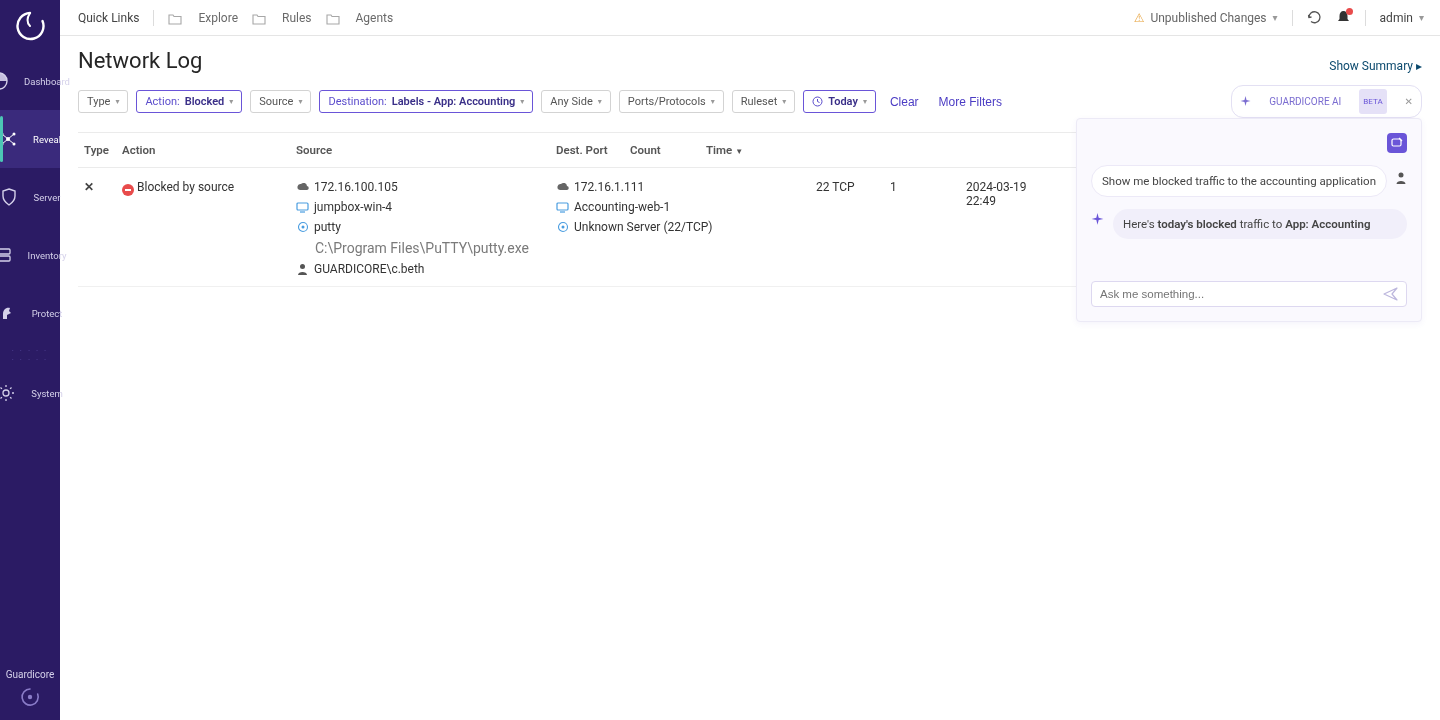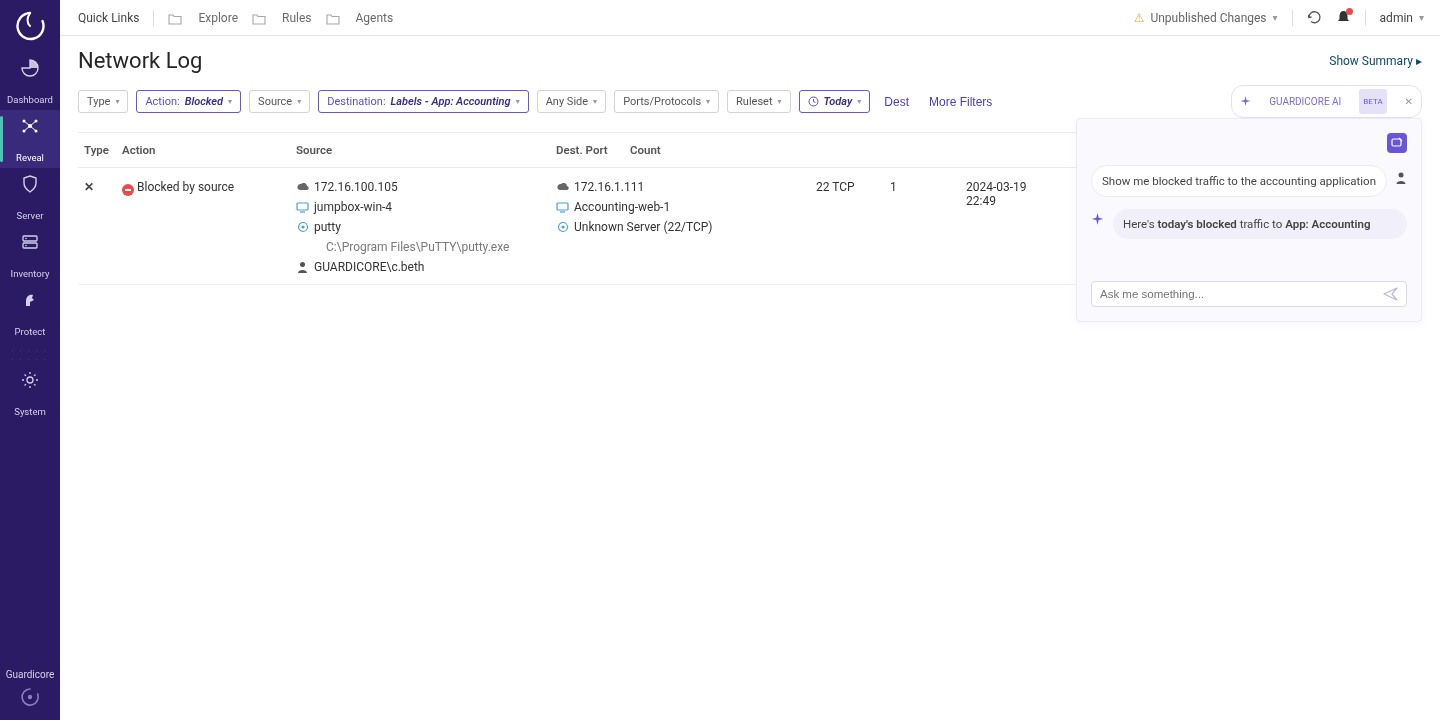--- a/index.html
+++ b/index.html
@@ -3,21 +3,21 @@
 <meta charset="utf-8">
 <style>
   * { box-sizing: border-box; margin: 0; padding: 0; }
   body { font-family: -apple-system, BlinkMacSystemFont, "Segoe UI", Roboto, Arial, sans-serif; font-size: 12px; color: #2a2a2a; background: #fff; width: 1440px; height: 720px; overflow: hidden; }
   .app { display: flex; height: 720px; }
 
   
   .sidebar { width: 60px; background: #2b1b64; color: #fff; display: flex; flex-direction: column; align-items: center; position: relative; }
   .sidebar .logo { width: 60px; height: 52px; display:flex; align-items:center; justify-content:center; }
   .sidebar .nav { display:flex; flex-direction:column; width:100%; }
-  .sidebar .nav-item { height: 58px; display:flex; flex-direction:column; align-items:center; justify-content:center; color:#d5d1ea; cursor:pointer; font-size:10px; gap:16px; position:relative; }
+  .sidebar .nav-item { height: 58px; display:flex; flex-direction:row; align-items:center; justify-content:center; color:#d5d1ea; cursor:pointer; font-size:10px; gap:16px; position:relative; }
   .sidebar .nav-item.active { background: #3a2a7c; color:#fff; }
   .sidebar .nav-item.active::before { content:""; position:absolute; left:0; top:6px; bottom:6px; width:3px; background:#4cc6b5; border-radius:2px; }
   .sidebar .nav-icon { width:20px; height:20px; display:flex; align-items:center; justify-content:center; }
   .sidebar .nav-label { font-size:9.5px; }
   .sidebar .dots { margin-top:4px; font-size:8px; color:#5a4ca0; letter-spacing:2px; text-align:center; }
   .sidebar .bottom { margin-top:auto; text-align:center; padding-bottom:12px; color:#d5d1ea; font-size:10px; }
   .sidebar .bottom .brand-label { margin-bottom:6px; display:block; }
 
   
   .main { flex:1; display:flex; flex-direction:column; }
@@ -29,29 +29,29 @@
   .topbar .crumb { display:flex; align-items:flex-end; gap:16px; color:#6a6a6a; cursor:pointer; font-size:12px; }
   .topbar .right { margin-left:auto; display:flex; align-items:center; gap:14px; }
   .unpub { color:#666; display:flex; align-items:center; gap:6px; font-size:12px; }
   .warn { color:#e6a23c; }
   .chev { color:#999; font-size:10px; }
   .bell-wrap { position:relative; display:flex; }
   .bell-dot { position:absolute; top:-2px; right:-2px; width:7px; height:7px; background:#e84b4b; border-radius:50%; }
   .user { display:flex; align-items:center; gap:6px; color:#444; cursor:pointer; font-size:12px; }
 
   
-  .page-head { padding:12px 18px 6px; display:flex; align-items:center; }
+  .page-head { padding:12px 18px 6px; display:flex; align-items:flex-end; }
   .page-title { font-size:22px; font-weight:400; color:#262626; }
   .show-summary { margin-left:auto; color:#0c4a6e; font-size:12px; cursor:pointer; }
 
   
   .filters-row { padding:6px 18px 14px; display:flex; align-items:center; gap:8px; }
   .chip { border:1px solid #d3d3d3; border-radius:3px; padding:4px 8px; display:flex; align-items:center; gap:5px; font-size:11px; color:#555; cursor:pointer; background:#fff; }
   .chip .chev { font-size:8px; }
-  .chip .strong { color:#222; font-weight:600;font-style:italic; }
+  .chip .strong { color:#222; font-weight:600; }
   .chip.purple { border-color:#6a55d8; color:#3f2fa8; }
   .chip.purple .prefix { color:#5b4ccc; }
   .chip.purple .strong { color:#3a2f88; }
   .link { color:#4b3cc4; font-size:12px; background:none; border:none; cursor:pointer; padding:0 6px; }
   .filters-spacer { flex:1; }
   .ai-chip { border:1px solid #e3e0f3; border-radius:12px; padding:3px 8px; display:flex; align-items:center; gap:18px; font-size:10px; color:#7a6cd0; cursor:pointer; }
   .ai-chip .beta { background:#e5e1f7; border-radius:3px; font-size:8px; padding:8px 4px; color:#6a55d8; }
   .ai-chip .x { color:#999; font-size:10px; }
 
   
@@ -64,21 +64,21 @@
   .col-dest { width:260px; }
   .col-port { width:74px; }
   .col-count { width:76px; }
   .col-time { width:160px; }
   .thead .sort { font-size:8px; margin-left:3px; }
 
   .trow { display:flex; border-bottom:1px solid #f0f0f0; font-size:12px; color:#333; }
   .trow .td { padding-top:12px; }
   .multi { display:flex; flex-direction:column; gap:6px; }
   .multi .line { display:flex; align-items:center; gap:5px; }
-  .muted { color:#7a7a7a; font-size:12px; margin-left:30px; }
+  .muted { color:#7a7a7a; font-size:14px; margin-left:19px; }
   .ic { width:13px; height:13px; display:inline-flex; align-items:center; justify-content:center; color:#666; }
   .close-x { font-weight:700; color:#444; }
   .blocked-ic { width:12px; height:12px; border-radius:50%; background:#e84b4b; display:inline-flex; align-items:center; justify-content:center; }
   .blocked-ic::after { content:""; width:6px; height:2px; background:#fff; }
 
   
   .ai-panel { position:absolute; top:118px; right:18px; width:346px; border:1px solid #eceaf6; border-radius:4px; background:#faf9fe; box-shadow:0 2px 6px rgba(80,60,180,0.06); padding:14px; display:flex; flex-direction:column; gap:12px; }
   .ai-top { display:flex; justify-content:flex-end; }
   .ai-new { width:20px; height:20px; background:#6a55d8; border-radius:4px; display:flex; align-items:center; justify-content:center; color:#fff; cursor:pointer; }
   .ai-msg { display:flex; gap:8px; align-items:flex-start; }
@@ -284,21 +284,21 @@
       <div class="chip purple">
           <span>
             <svg width="11" height="11" viewBox="0 0 11 11">
               <circle cx="5.5" cy="5.5" r="4.5" fill="none" stroke="#5b4ccc" stroke-width="1"></circle>
               <path d="M5.5 3 V5.5 L7.5 6.5" stroke="#5b4ccc" stroke-width="1" fill="none"></path>
             </svg>
           </span>
           <span class="strong">Today</span>
           <span class="chev">▾</span>
         </div>
-      <button class="link">Dest</button>
+      <button class="link">Clear</button>
       <button class="link">More Filters</button>
       <div class="filters-spacer"></div>
       <div class="ai-chip">
         <span>
             <svg width="11" height="11" viewBox="0 0 11 11">
               <path d="M5.5 0 L6.5 4 L10.5 5 L6.5 6 L5.5 10 L4.5 6 L0.5 5 L4.5 4 Z" fill="#7a6cd0"></path>
             </svg>
           </span>
         <span>GUARDICORE AI</span>
         <span class="beta">BETA</span>
@@ -306,20 +306,21 @@
       </div>
     </div>
 
     <div class="table-wrap">
       <div class="thead">
         <div class="th col-type">Type</div>
         <div class="th col-action">Action</div>
         <div class="th col-source">Source</div>
         <div class="th col-port">Dest. Port</div>
         <div class="th col-count">Count</div>
+        <div class="th col-time"><span>Time</span><span class="sort">▼</span></div>
       </div>
 
       <div class="trow">
         <div class="td col-type"><span class="close-x">✕</span></div>
         <div class="td col-action"><span class="blocked-ic"></span> <span>Blocked by source</span></div>
         <div class="td col-source">
           <div class="multi">
             <div class="line">
                 <span class="ic">
                   <svg width="13" height="10" viewBox="0 0 13 10">

